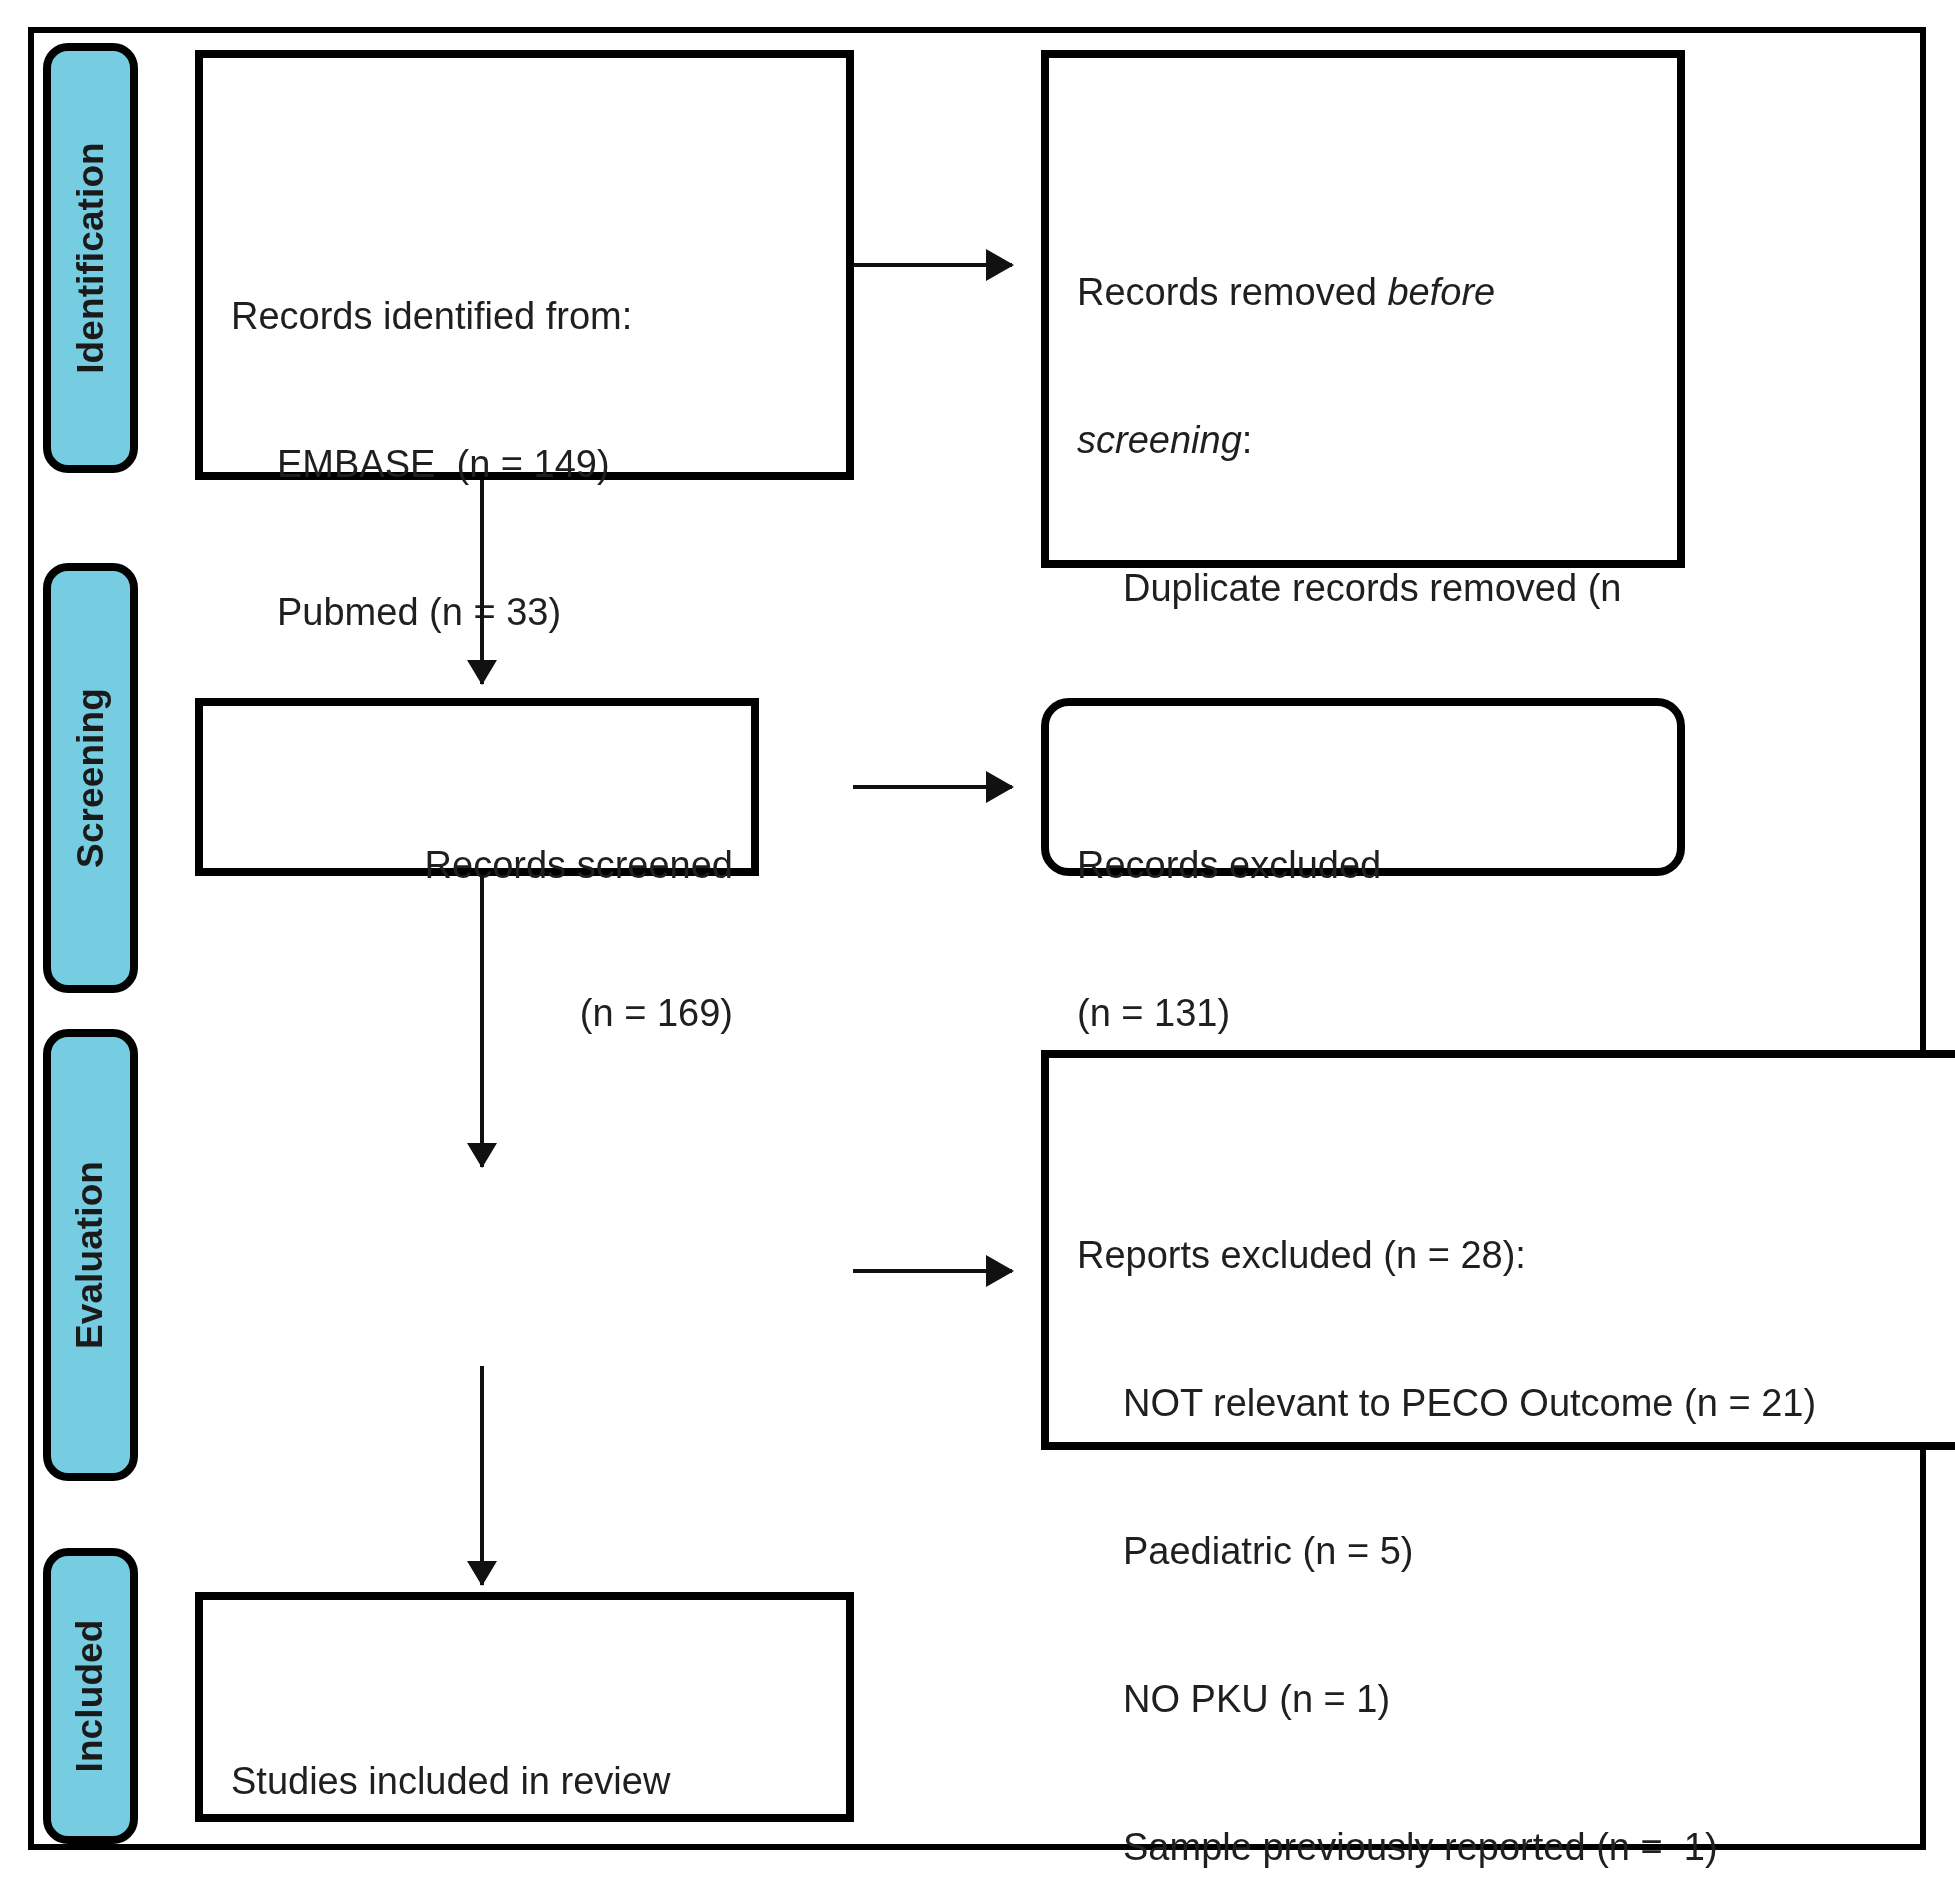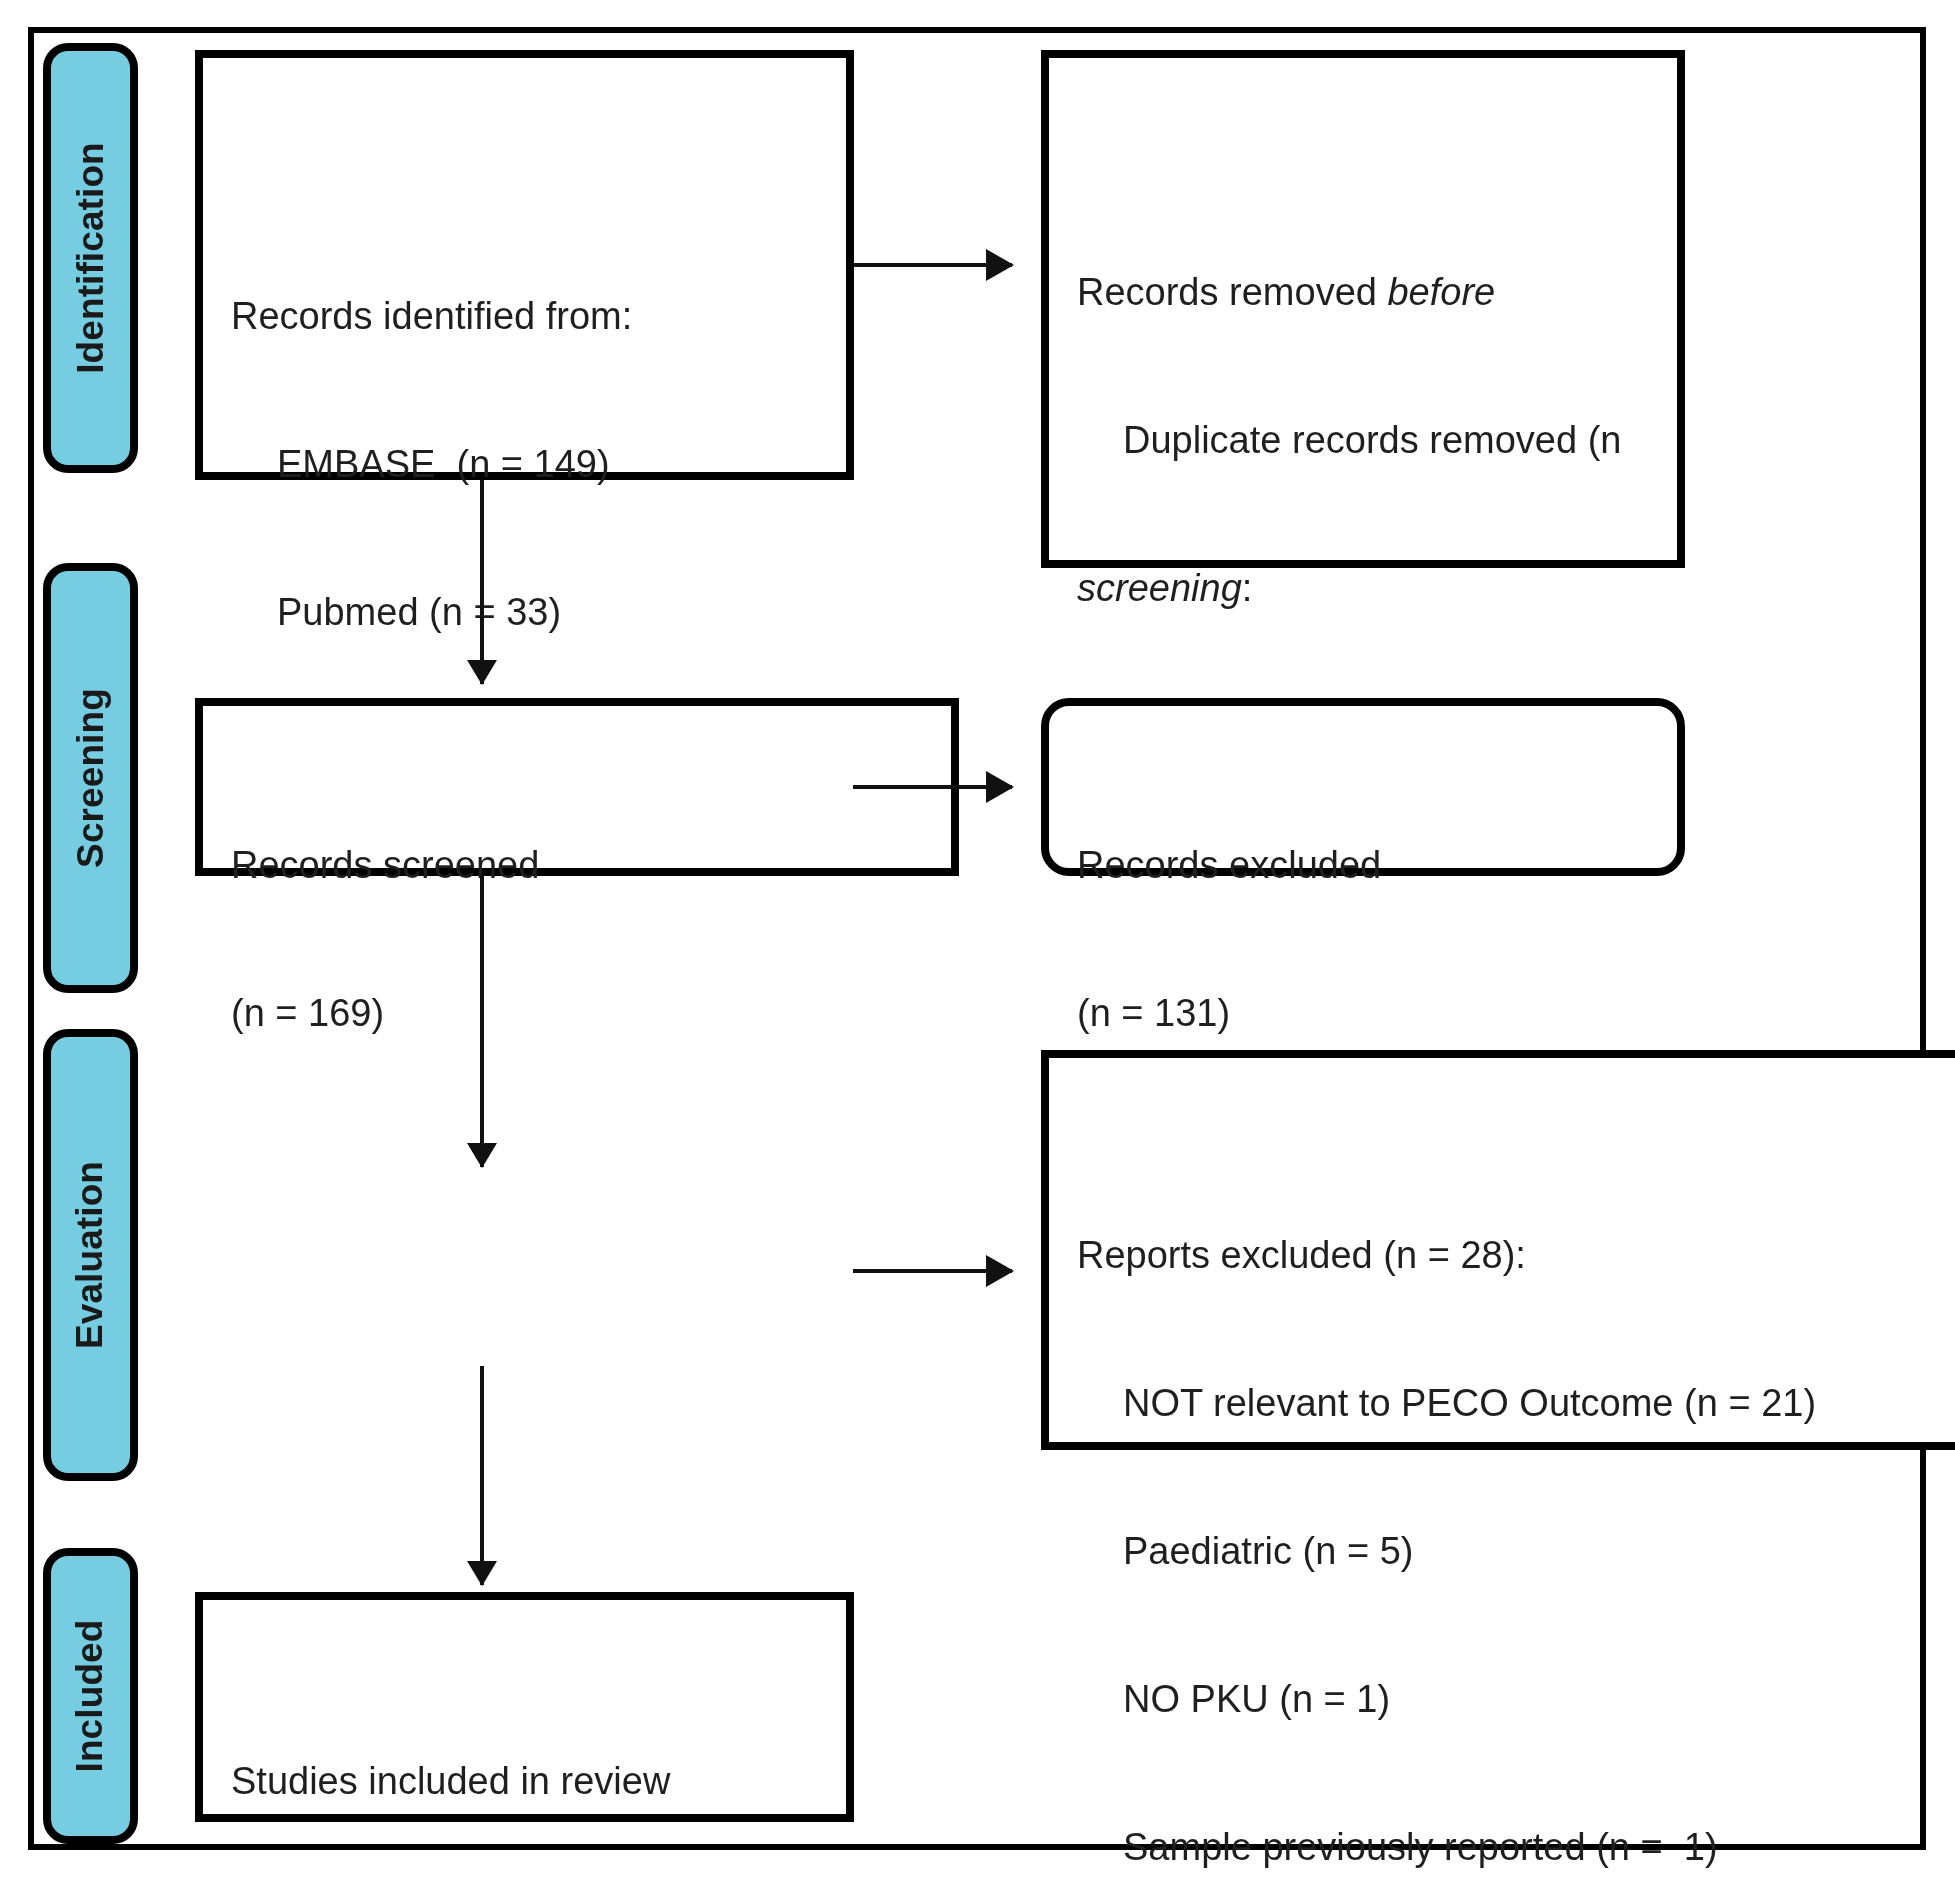--- a/index.html
+++ b/index.html
@@ -138,31 +138,31 @@
     <div class="proc-text" style="top:135px;">
       <div>Records identified from:</div>
       <div><span class="indent">EMBASE  (n = 149)</span></div>
       <div><span class="indent">Pubmed (n = 33)</span></div>
     </div>
   </div>
 
   <div class="proc-box" style="left:1041px; top:50px; width:644px; height:518px;">
     <div class="proc-text" style="top:111px;">
       <div><span>Records removed </span><span class="ital">before</span></div>
+      <div><span class="ital">screening</span><span>:</span></div>
       <div><span class="indent">Duplicate records removed (n</span></div>
-      <div><span class="ital">screening</span><span>:</span></div>
       <div>= 13)</div>
     </div>
   </div>
 
   <div class="arrow-h" style="left:853px; top:263px; width:159px;"></div>
 
   <div class="arrow-v" style="left:480px; top:480px; height:204px;"></div>
 
-  <div class="proc-box" style="left:195px; top:698px; width:764px; height:178px;">
+  <div class="proc-box" style="left:195px; top:698px; width:564px; height:178px;text-align:right;">
     <div class="proc-text" style="top:36px;">
       <div>Records screened</div>
       <div>(n = 169)</div>
     </div>
   </div>
 
   <div class="proc-box" style="left:1041px; top:698px; width:644px; height:178px;border-radius:28px;">
     <div class="proc-text" style="top:36px;">
       <div>Records excluded</div>
       <div>(n = 131)</div>

